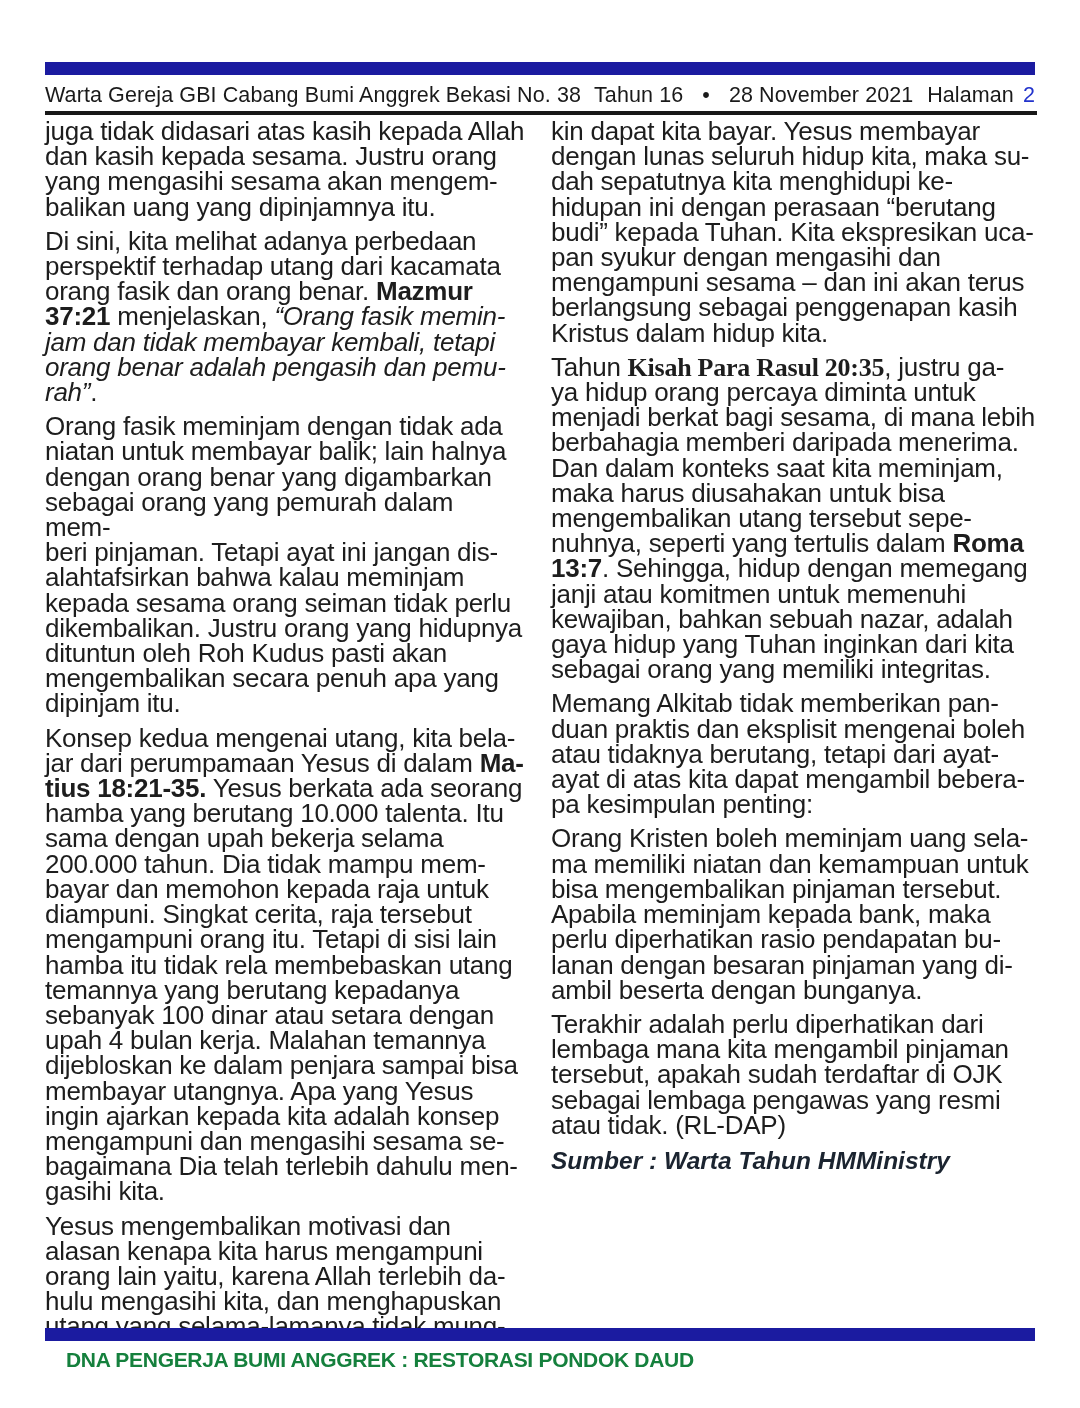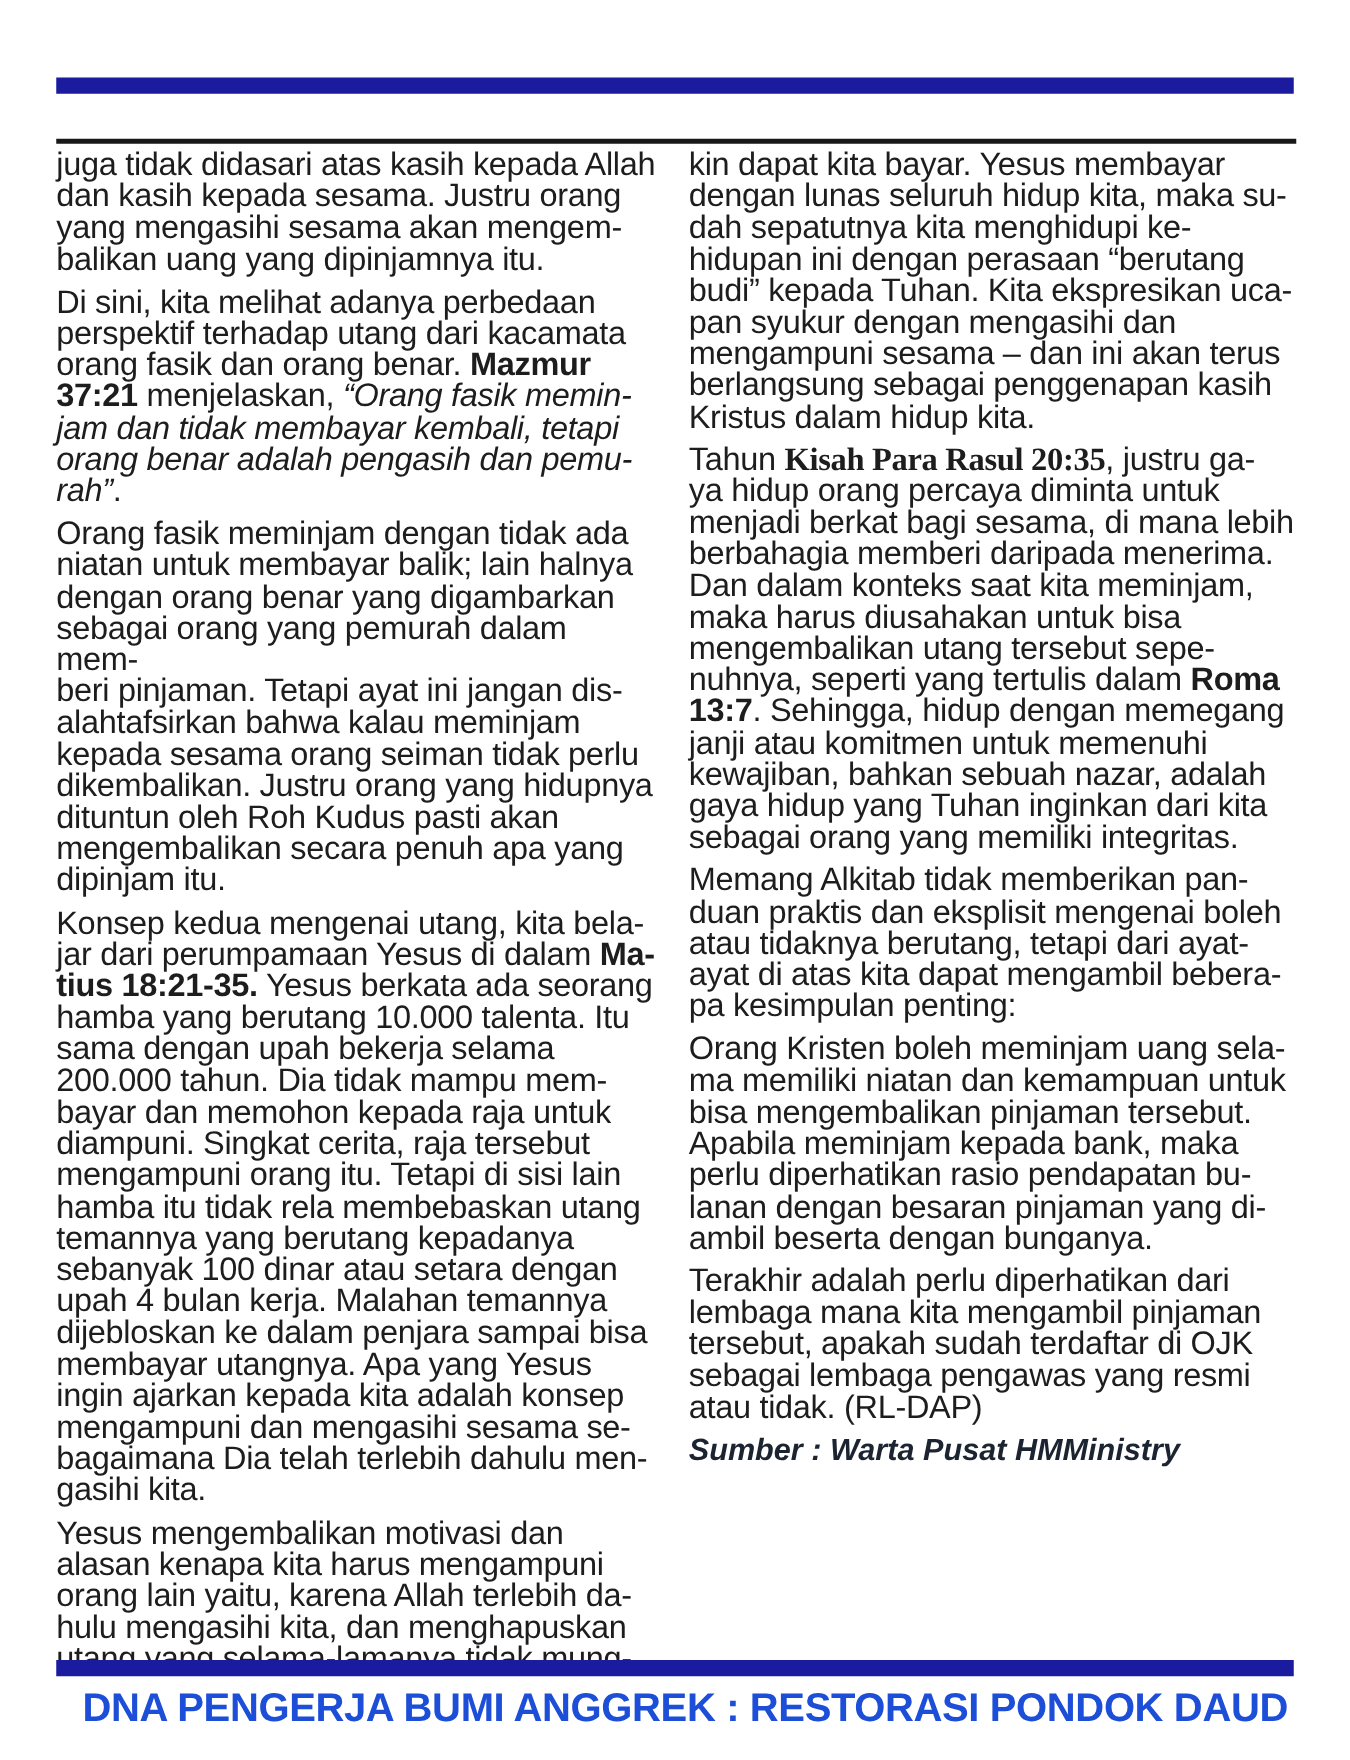--- a/index.html
+++ b/index.html
@@ -27,30 +27,45 @@
   .col p{
     margin:0 0 9px 0;font-size:26px;line-height:25.2px;letter-spacing:-0.25px;
     white-space:pre-line;color:#1d1d1d;
   }
   .source-line{
     margin-top:10px !important;font-weight:bold;font-style:italic;
     font-size:24.5px !important;letter-spacing:0 !important;color:#1b2430 !important;
   }
   .footer-text{
     position:absolute;left:66px;top:1348px;width:990px;
-    font-size:32px;font-weight:bold;letter-spacing:-0.3px;color:#1d4ed8;
+    font-size:21px;font-weight:bold;letter-spacing:-0.3px;color:#15803d;
   }
 </style>
 </head>
 <body>
 
 <div class="page">
 
   <div class="accent-bar top" style="background: rgb(27, 27, 160);"></div>
 
+  <div class="header-row">
+    <div class="header-left">
+      <span>Warta Gereja GBI Cabang Bumi Anggrek Bekasi No. 38</span>
+      <span class="hgap-s"></span>
+      <span>Tahun 16</span>
+      <span class="hgap-m"></span>
+      <span>•</span>
+      <span class="hgap-m"></span>
+      <span>28 November 2021</span>
+    </div>
+    <div class="header-right">
+      <span>Halaman</span>
+      <span class="page-number" style="color: rgb(34, 51, 204);">2</span>
+    </div>
+  </div>
 
   <div class="header-rule"></div>
 
   <div class="columns">
     <div class="col">
         <p><span>juga tidak didasari atas kasih kepada Allah
 dan kasih kepada sesama. Justru orang
 yang mengasihi sesama akan mengem-
 balikan uang yang dipinjamnya itu.</span></p>
         <p><span>Di sini, kita melihat adanya perbedaan
@@ -129,21 +144,21 @@
 bisa mengembalikan pinjaman tersebut.
 Apabila meminjam kepada bank, maka
 perlu diperhatikan rasio pendapatan bu-
 lanan dengan besaran pinjaman yang di-
 ambil beserta dengan bunganya.</span></p>
         <p><span>Terakhir adalah perlu diperhatikan dari
 lembaga mana kita mengambil pinjaman
 tersebut, apakah sudah terdaftar di OJK
 sebagai lembaga pengawas yang resmi
 atau tidak. (RL-DAP)</span></p>
-        <p class="source-line">Sumber : Warta Pusat HMMinistry</p>
+        <p class="source-line">Sumber : Warta Tahun HMMinistry</p>
       </div>
   </div>
 
   <div class="accent-bar bottom" style="background: rgb(27, 27, 160);"></div>
 
   <div class="footer-text">DNA PENGERJA BUMI ANGGREK : RESTORASI PONDOK DAUD</div>
 
 </div>
 
 </body></html>

